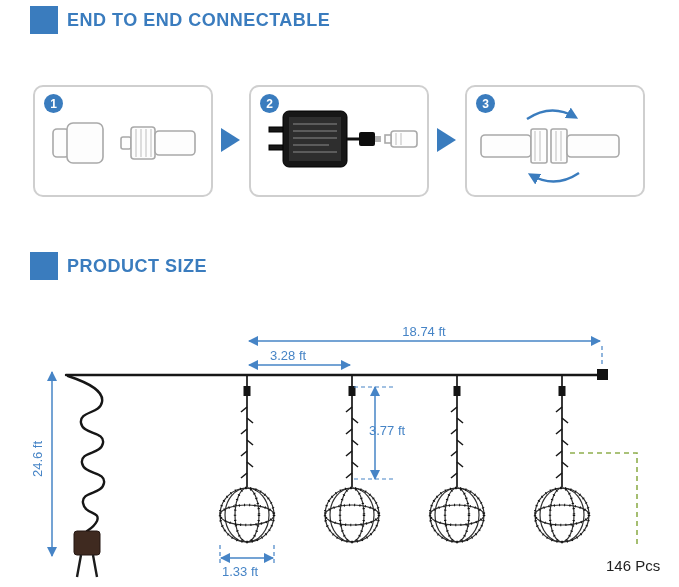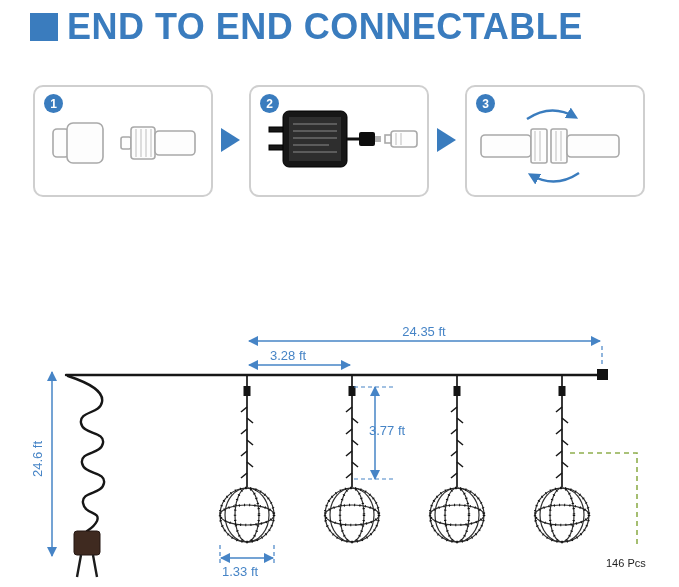--- a/index.html
+++ b/index.html
@@ -1,33 +1,33 @@
 <!DOCTYPE html>
 <html style="--accent: #3a7cbe; --dim: #4684c6; --leader: #8fae4e; --ink: #161616;"><head>
 <meta charset="utf-8">
 <style>
   *{margin:0;padding:0;box-sizing:border-box}
   html,body{background:#ffffff}
   .page{position:relative;width:679px;height:587px;background:#fff;overflow:hidden;
         font-family:"Liberation Sans",sans-serif}
   .sec-header{position:absolute;left:30px;display:flex;align-items:center;gap:9px}
   .sq{width:28px;height:28px;background:var(--accent,#3a7cbe);flex:0 0 auto}
-  .sec-title{font-size:36px;font-weight:800;color:var(--accent,#3a7cbe);letter-spacing:.5px;white-space:nowrap}
+  .sec-title{font-size:18px;font-weight:800;color:var(--accent,#3a7cbe);letter-spacing:.5px;white-space:nowrap}
   .panel{position:absolute;top:85px;width:180px;height:112px;border:2px solid #cfcfcf;border-radius:10px;background:#fff}
   .badge{position:absolute;left:9px;top:7px;width:19px;height:19px;border-radius:50%;
          background:var(--accent,#3a7cbe);color:#fff;font-size:12px;font-weight:700;
          display:flex;align-items:center;justify-content:center;z-index:2}
   .panel svg{position:absolute;inset:0;width:100%;height:100%}
   .step-arrow{position:absolute;top:128px;width:0;height:0;
               border-left:19px solid var(--accent,#3a7cbe);
               border-top:12px solid transparent;border-bottom:12px solid transparent}
   .diagram{position:absolute;left:0;top:300px;width:679px;height:287px}
   .dimlabel{position:absolute;color:var(--dim,#4684c6);font-size:13px;line-height:14px}
   .dimlabel.vert{left:8px;top:452px;width:60px;text-align:center;transform:rotate(-90deg)}
-  .count{position:absolute;left:606px;top:557px;width:72px;color:#1f1f1f;font-size:11px}
+  .count{position:absolute;left:606px;top:557px;width:72px;color:#1f1f1f;font-size:15px}
   
   .wire{stroke:#161616;stroke-width:2.4;fill:none;stroke-linecap:round}
   .thin{stroke:#161616;stroke-width:1.7;fill:none}
   .tick{stroke:#161616;stroke-width:1.5}
   .dim{stroke:var(--dim,#4684c6);stroke-width:1.5;fill:none}
   .dimdash{stroke:var(--dim,#4684c6);stroke-width:1.2;stroke-dasharray:4 3;fill:none}
   .greendash{stroke:var(--leader,#8fae4e);stroke-width:1.6;stroke-dasharray:5 4;fill:none}
   .mk{fill:var(--dim,#4684c6)}
   .mkblue{fill:var(--accent,#3a7cbe)}
   .rot{stroke:var(--accent,#3a7cbe);stroke-width:2.4;fill:none}
@@ -102,20 +102,24 @@
       <line x1="73" y1="44" x2="73" y2="74" class="hatch"></line>
       <rect x="84" y="42" width="16" height="34" rx="2" class="plastic"></rect>
       <line x1="89" y1="44" x2="89" y2="74" class="hatch"></line>
       <line x1="94" y1="44" x2="94" y2="74" class="hatch"></line>
       <rect x="100" y="48" width="52" height="22" rx="4" class="plastic"></rect>
       <path d="M60 32 Q 84 16 108 30" class="rot" marker-end="url(#rotArr)"></path>
       <path d="M112 86 Q 88 102 64 88" class="rot" marker-end="url(#rotArr)"></path>
     </svg>
   </div>
 
+  <div class="sec-header" style="top:252px">
+    <span class="sq"></span>
+    <div class="sec-title">PRODUCT SIZE</div>
+  </div>
 
   <svg class="diagram" viewBox="0 300 679 287">
     <defs>
       <marker id="dimArr" viewBox="0 0 10 10" refX="9" refY="5" markerWidth="7" markerHeight="7" orient="auto-start-reverse">
         <path d="M0 0 L10 5 L0 10 z" class="mk"></path>
       </marker>
       <g id="drop">
         <line x1="0" y1="0" x2="0" y2="112" class="thin"></line>
         <rect x="-3.5" y="11" width="7" height="10" fill="#141414"></rect>
         <line x1="0" y1="32" x2="-6" y2="37" class="tick"></line>
@@ -169,19 +173,19 @@
     <line x1="354" y1="387" x2="394" y2="387" class="dimdash"></line>
     <line x1="354" y1="479" x2="394" y2="479" class="dimdash"></line>
     <line x1="52" y1="372" x2="52" y2="556" class="dim" marker-start="url(#dimArr)" marker-end="url(#dimArr)"></line>
     <line x1="220" y1="545" x2="220" y2="564" class="dimdash"></line>
     <line x1="274" y1="545" x2="274" y2="564" class="dimdash"></line>
     <line x1="221" y1="558" x2="273" y2="558" class="dim" marker-start="url(#dimArr)" marker-end="url(#dimArr)"></line>
 
     <polyline points="570,453 637,453 637,548" class="greendash"></polyline>
   </svg>
 
-  <div class="dimlabel" style="left:389px;top:325px;width:70px;text-align:center">24.35 ft</div>
+  <div class="dimlabel" style="left:389px;top:325px;width:70px;text-align:center">18.74 ft</div>
   <div class="dimlabel" style="left:270px;top:349px;width:60px;text-align:left">3.28 ft</div>
   <div class="dimlabel" style="left:369px;top:424px;width:50px">3.77 ft</div>
   <div class="dimlabel vert">24.6 ft</div>
   <div class="dimlabel" style="left:222px;top:565px;width:50px;">1.33 ft</div>
   <div class="count">146 Pcs</div>
 </div>
 
 </body></html>

